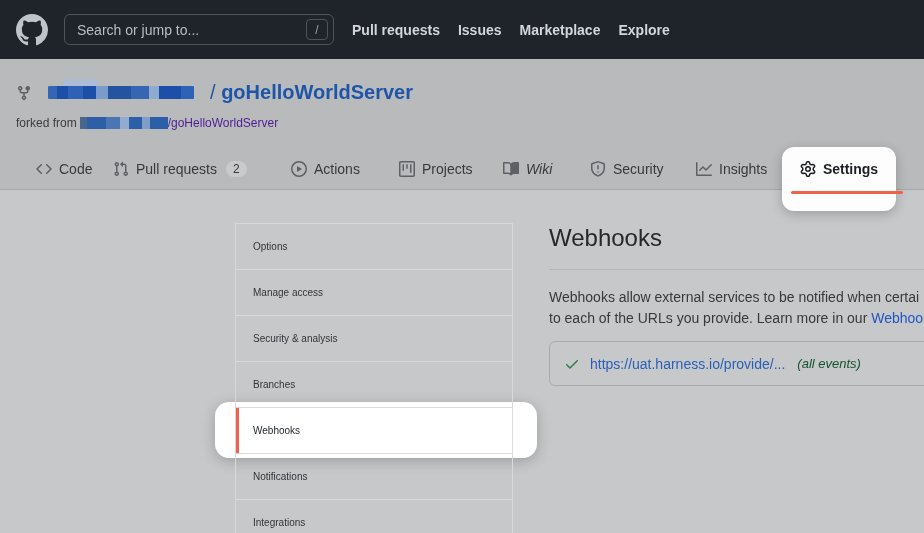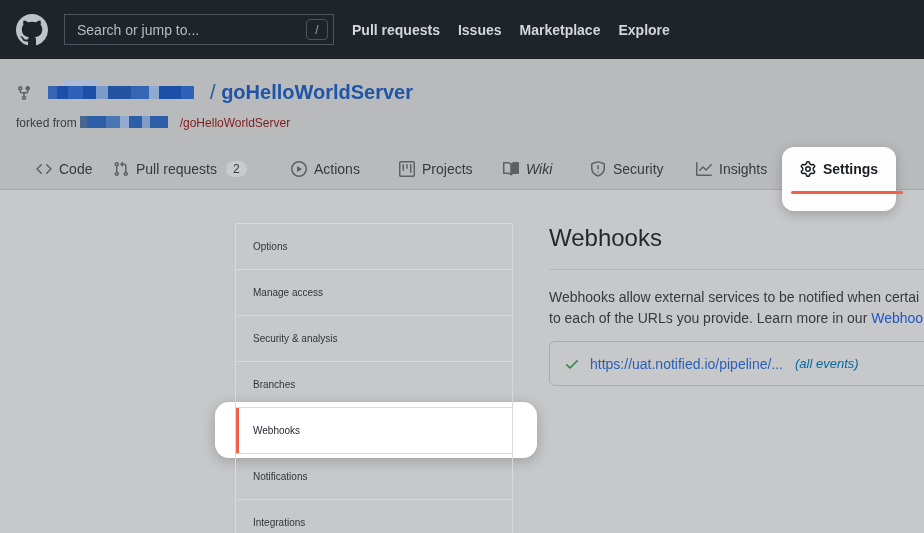--- a/index.html
+++ b/index.html
@@ -14,21 +14,21 @@
     position:absolute; top:0; left:0; width:100%; height:59px;
     background:#1f242a; display:flex; align-items:center; padding:0 16px; z-index:10;
   }
   .gh-logo { width:32px; height:32px; flex:0 0 auto; cursor:pointer; }
   .gh-logo svg { width:32px; height:32px; fill:#bfc4c9; display:block; }
   .search-wrap {
     position:relative; margin-left:16px; width:270px; height:31px;
   }
   .search-input {
     width:100%; height:100%; background:transparent; border:1px solid #4c545d;
-    border-radius:0; color:#8b5cf6; font-size:14px; padding:0 34px 0 12px;
+    border-radius:6px; color:#8b5cf6; font-size:14px; padding:0 34px 0 12px;
     font-family:inherit; outline:none;
   }
   .search-input::placeholder { color:#b6bec6; opacity:1; }
   .slash-key {
     position:absolute; right:6px; top:5px; width:22px; height:21px;
     border:1px solid #4c545d; border-radius:4px; color:#9aa2aa; font-size:12px;
     display:flex; align-items:center; justify-content:center;
   }
   .gh-nav { display:flex; gap:18px; margin-left:18px; }
   .gh-nav a { color:#d3d7db; font-size:14px; font-weight:700; text-decoration:none; cursor:pointer; }
@@ -46,27 +46,27 @@
     width:146px; height:13px; border-radius:1px;
     background:linear-gradient(90deg,#3566b4 0 6%,#1d4fa8 6% 14%,#2e62b6 14% 24%,#1d4fa8 24% 33%,#7b9ccb 33% 41%,#24549f 41% 57%,#3566b4 57% 69%,#8fa9cf 69% 76%,#1d4fa8 76% 91%,#2e62b6 91% 100%);
   }
   .blur-owner-sub {
     position:absolute; left:64px; top:20px; width:34px; height:7px; background:#a9bcd9; opacity:.85;
   }
   .repo-title { font-size:20px; color:#1e55a8; white-space:nowrap; }
   .repo-title .sep { font-weight:400; }
   .repo-title .name { font-weight:700; cursor:pointer; }
   .forked-row {
-    position:absolute; top:57px; left:16px; display:flex; align-items:flex-start; font-size:12px; color:#3a3d40;
+    position:absolute; top:57px; left:16px; display:flex; align-items:center; font-size:12px; color:#3a3d40;
   }
   .blur-fork {
     width:88px; height:12px; margin-left:3px;
     background:linear-gradient(90deg,#49668f 0 8%,#2d5ea8 8% 30%,#4a77b4 30% 45%,#93abce 45% 56%,#2d5ea8 56% 71%,#7f9dc6 71% 80%,#2d5ea8 80% 100%);
   }
-  .forked-row a { color:#7f1d1d; text-decoration:none; cursor:pointer;margin-left:12px; }
+  .forked-row a { color:#4c1d95; text-decoration:none; cursor:pointer; }
 
   
   .tab-row { position:absolute; left:0; top:88px; width:100%; height:43px;padding-left:24px; }
   .tab {
     position:absolute; top:0; height:43px; display:flex; align-items:center; gap:7px;
     font-size:14px; color:#37393c; cursor:pointer; white-space:nowrap;
   }
   .tab svg { width:16px; height:16px; fill:#5d6166; display:block; }
   .tab .count {
     background:#c9cacc; border-radius:10px; font-size:12px; color:#37393c;
@@ -119,21 +119,21 @@
   .main-title { font-size:24px; font-weight:400; color:#26292c; }
   .main-divider { height:1px; background:#b5b6b8; margin-top:17px; }
   .main-desc { margin-top:17px; font-size:14px; line-height:21px; color:#37393c; white-space:nowrap; overflow:hidden; }
   .main-desc a { color:#2055c4; text-decoration:none; cursor:pointer; }
   .hook-box {
     margin-top:12px; height:45px; border:1px solid #a9aaac; border-radius:6px;
     display:flex; align-items:center; padding:0 14px; gap:10px; white-space:nowrap; overflow:hidden;
   }
   .hook-box svg { width:16px; height:16px; fill:#2f7d43; flex:0 0 auto; }
   .hook-url { font-size:14px; color:#2a5fb8; text-decoration:none; cursor:pointer; }
-  .hook-scope { font-size:13px; font-style:italic; color:#0369a1; margin-left:2px; }
+  .hook-scope { font-size:13px; font-style:italic; color:#14532d; margin-left:2px; }
 </style>
 </head>
 <body>
 
 <div class="app">
 
   <div class="gh-header">
     <div class="gh-logo">
       <svg viewBox="0 0 16 16">
           <path d="M8 0C3.58 0 0 3.58 0 8c0 3.54 2.29 6.53 5.47 7.59.4.07.55-.17.55-.38 0-.19-.01-.82-.01-1.49-2.01.37-2.53-.49-2.69-.94-.09-.23-.48-.94-.82-1.13-.28-.15-.68-.52-.01-.53.63-.01 1.08.58 1.23.82.72 1.21 1.87.87 2.33.66.07-.52.28-.87.51-1.07-1.78-.2-3.64-.89-3.64-3.95 0-.87.31-1.59.82-2.15-.08-.2-.36-1.02.08-2.12 0 0 .67-.21 2.2.82.64-.18 1.32-.27 2-.27s1.36.09 2 .27c1.53-1.04 2.2-.82 2.2-.82.44 1.1.16 1.92.08 2.12.51.56.82 1.27.82 2.15 0 3.07-1.87 3.75-3.65 3.95.29.25.54.73.54 1.48 0 1.07-.01 1.93-.01 2.2 0 .21.15.46.55.38A8.01 8.01 0 0 0 16 8c0-4.42-3.58-8-8-8z"></path>
@@ -260,18 +260,18 @@
     <h2 class="main-title">Webhooks</h2>
     <div class="main-divider"></div>
     <div class="main-desc">
       <div>Webhooks allow external services to be notified when certai</div>
       <div><span>to each of the URLs you provide. Learn more in our </span><a>Webhoo</a></div>
     </div>
     <div class="hook-box">
       <svg viewBox="0 0 16 16">
           <path d="M13.78 4.22a.75.75 0 0 1 0 1.06l-7.25 7.25a.75.75 0 0 1-1.06 0L2.22 9.28a.75.75 0 0 1 1.06-1.06L6 10.94l6.72-6.72a.75.75 0 0 1 1.06 0z"></path>
         </svg>
-      <a class="hook-url">https://uat.notified.io/pipeline/...</a>
+      <a class="hook-url">https://uat.harness.io/provide/...</a>
       <span class="hook-scope">(all events)</span>
     </div>
   </div>
 
 </div>
 
 </body></html>

